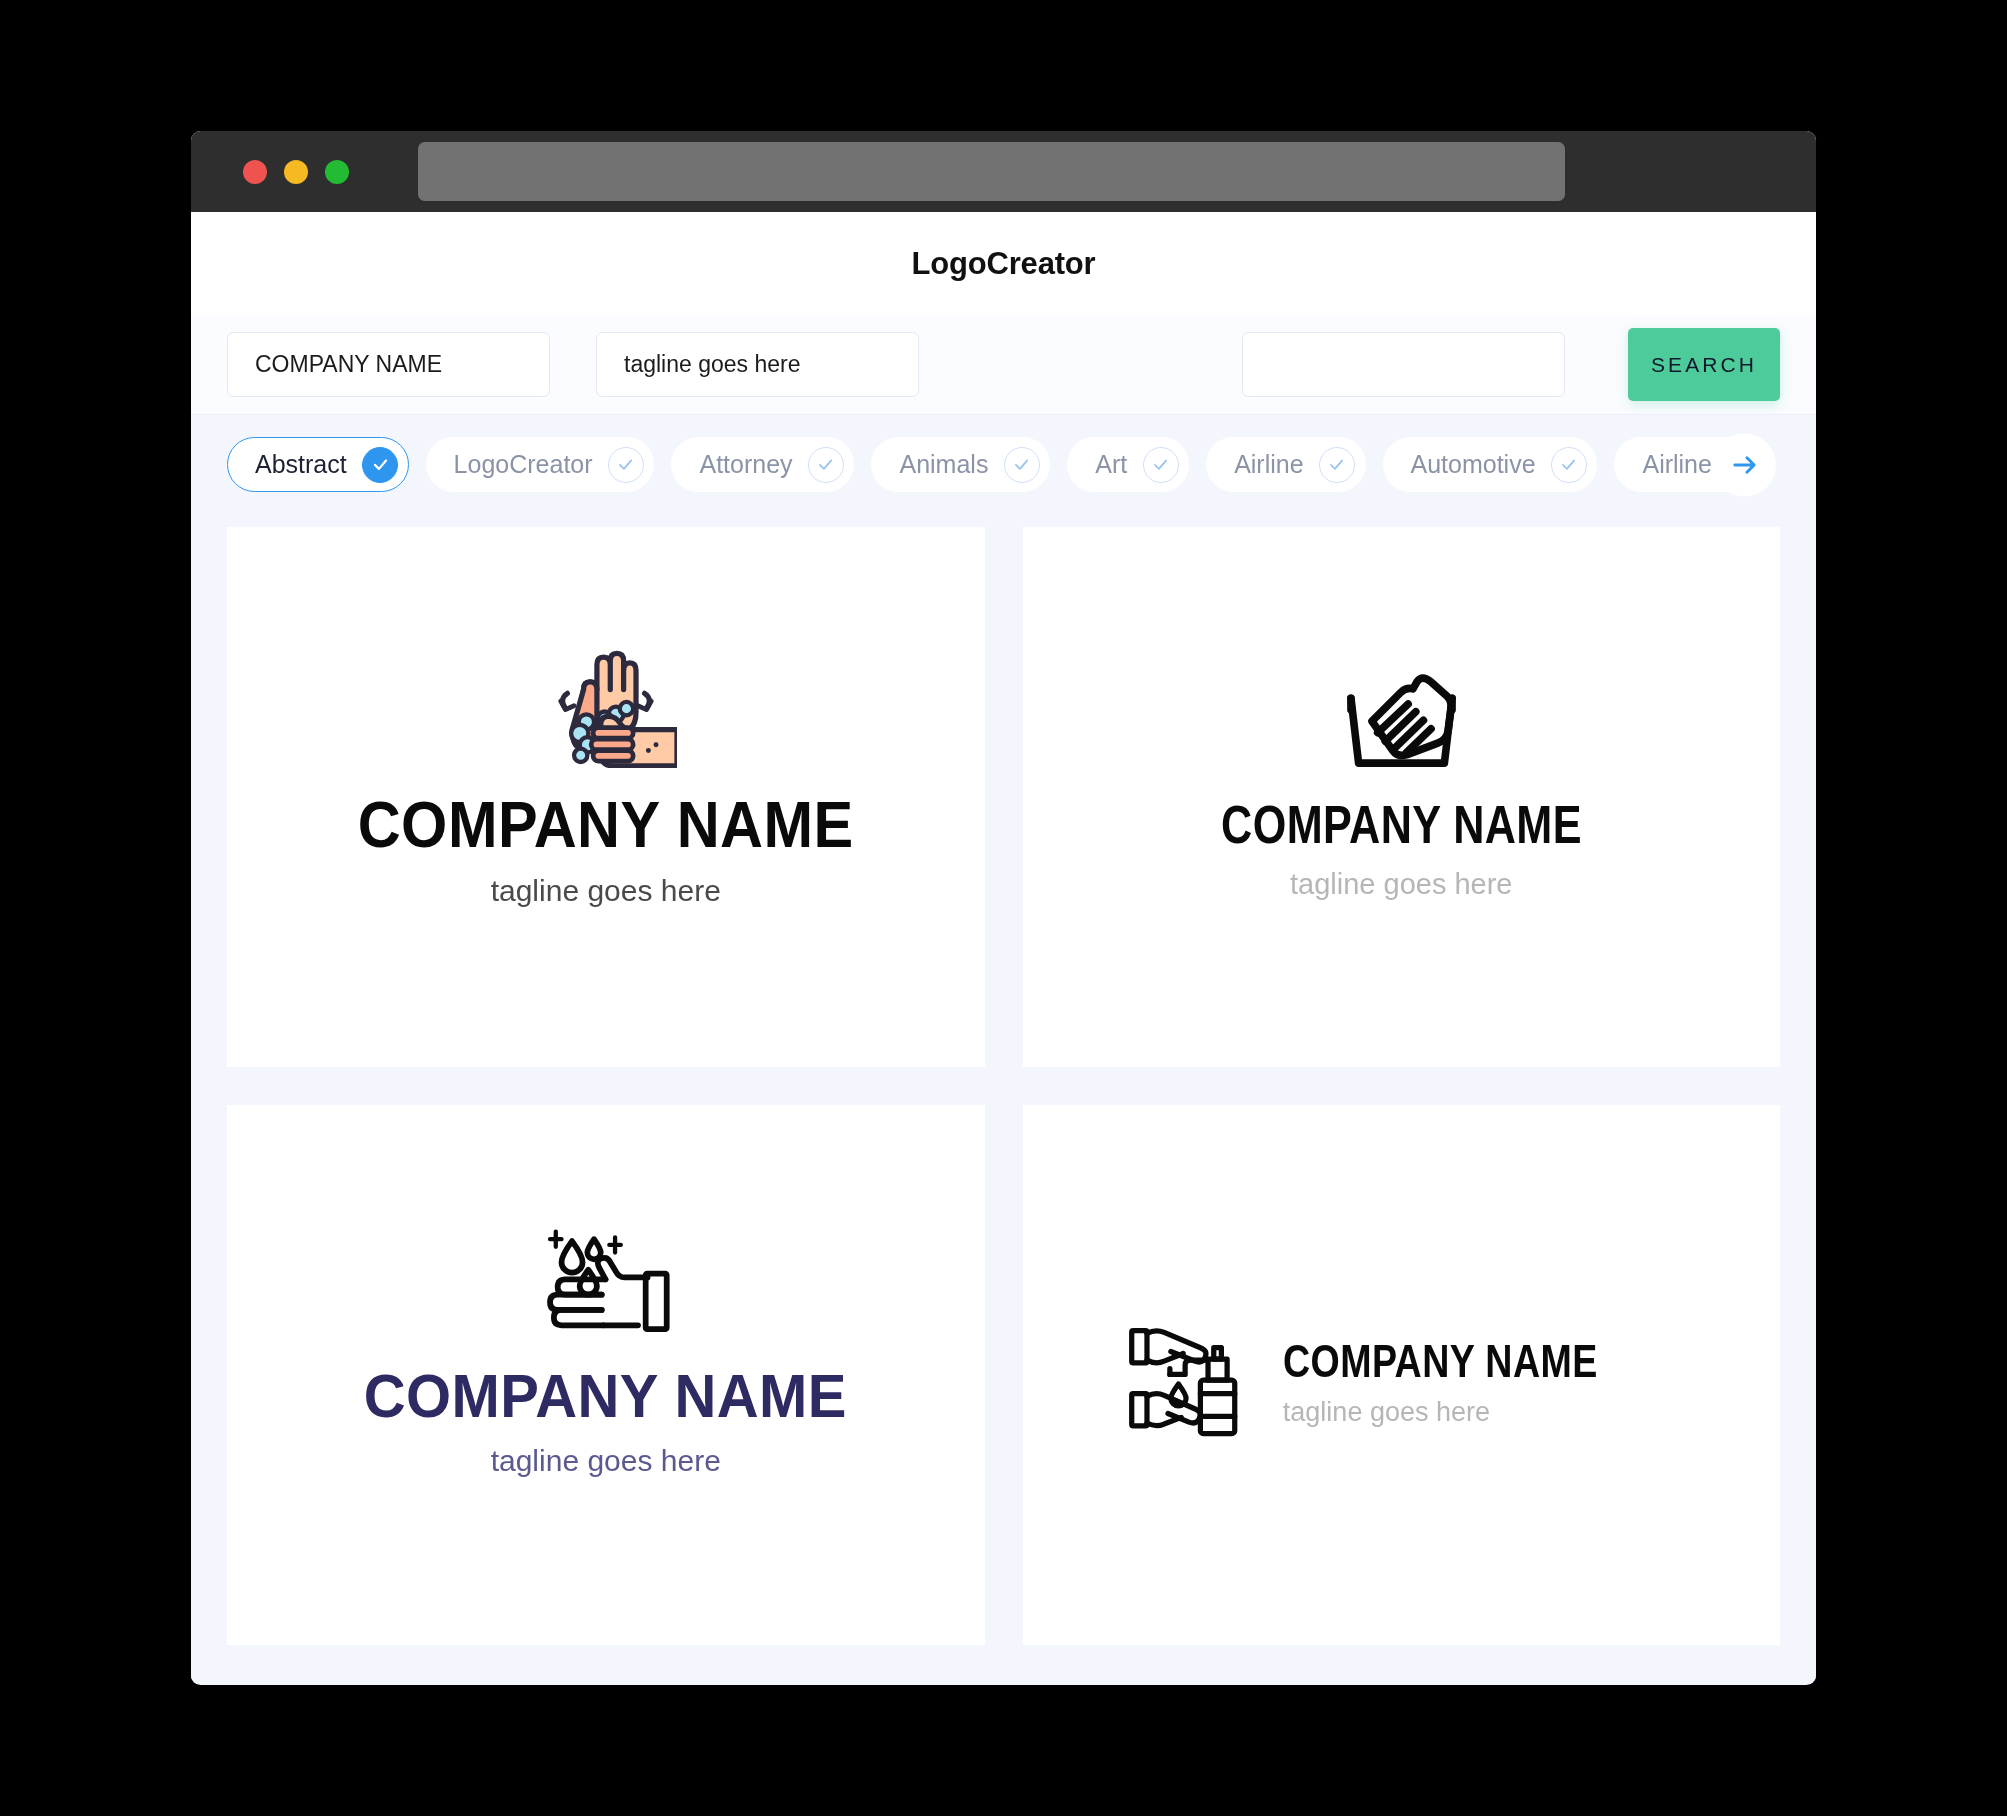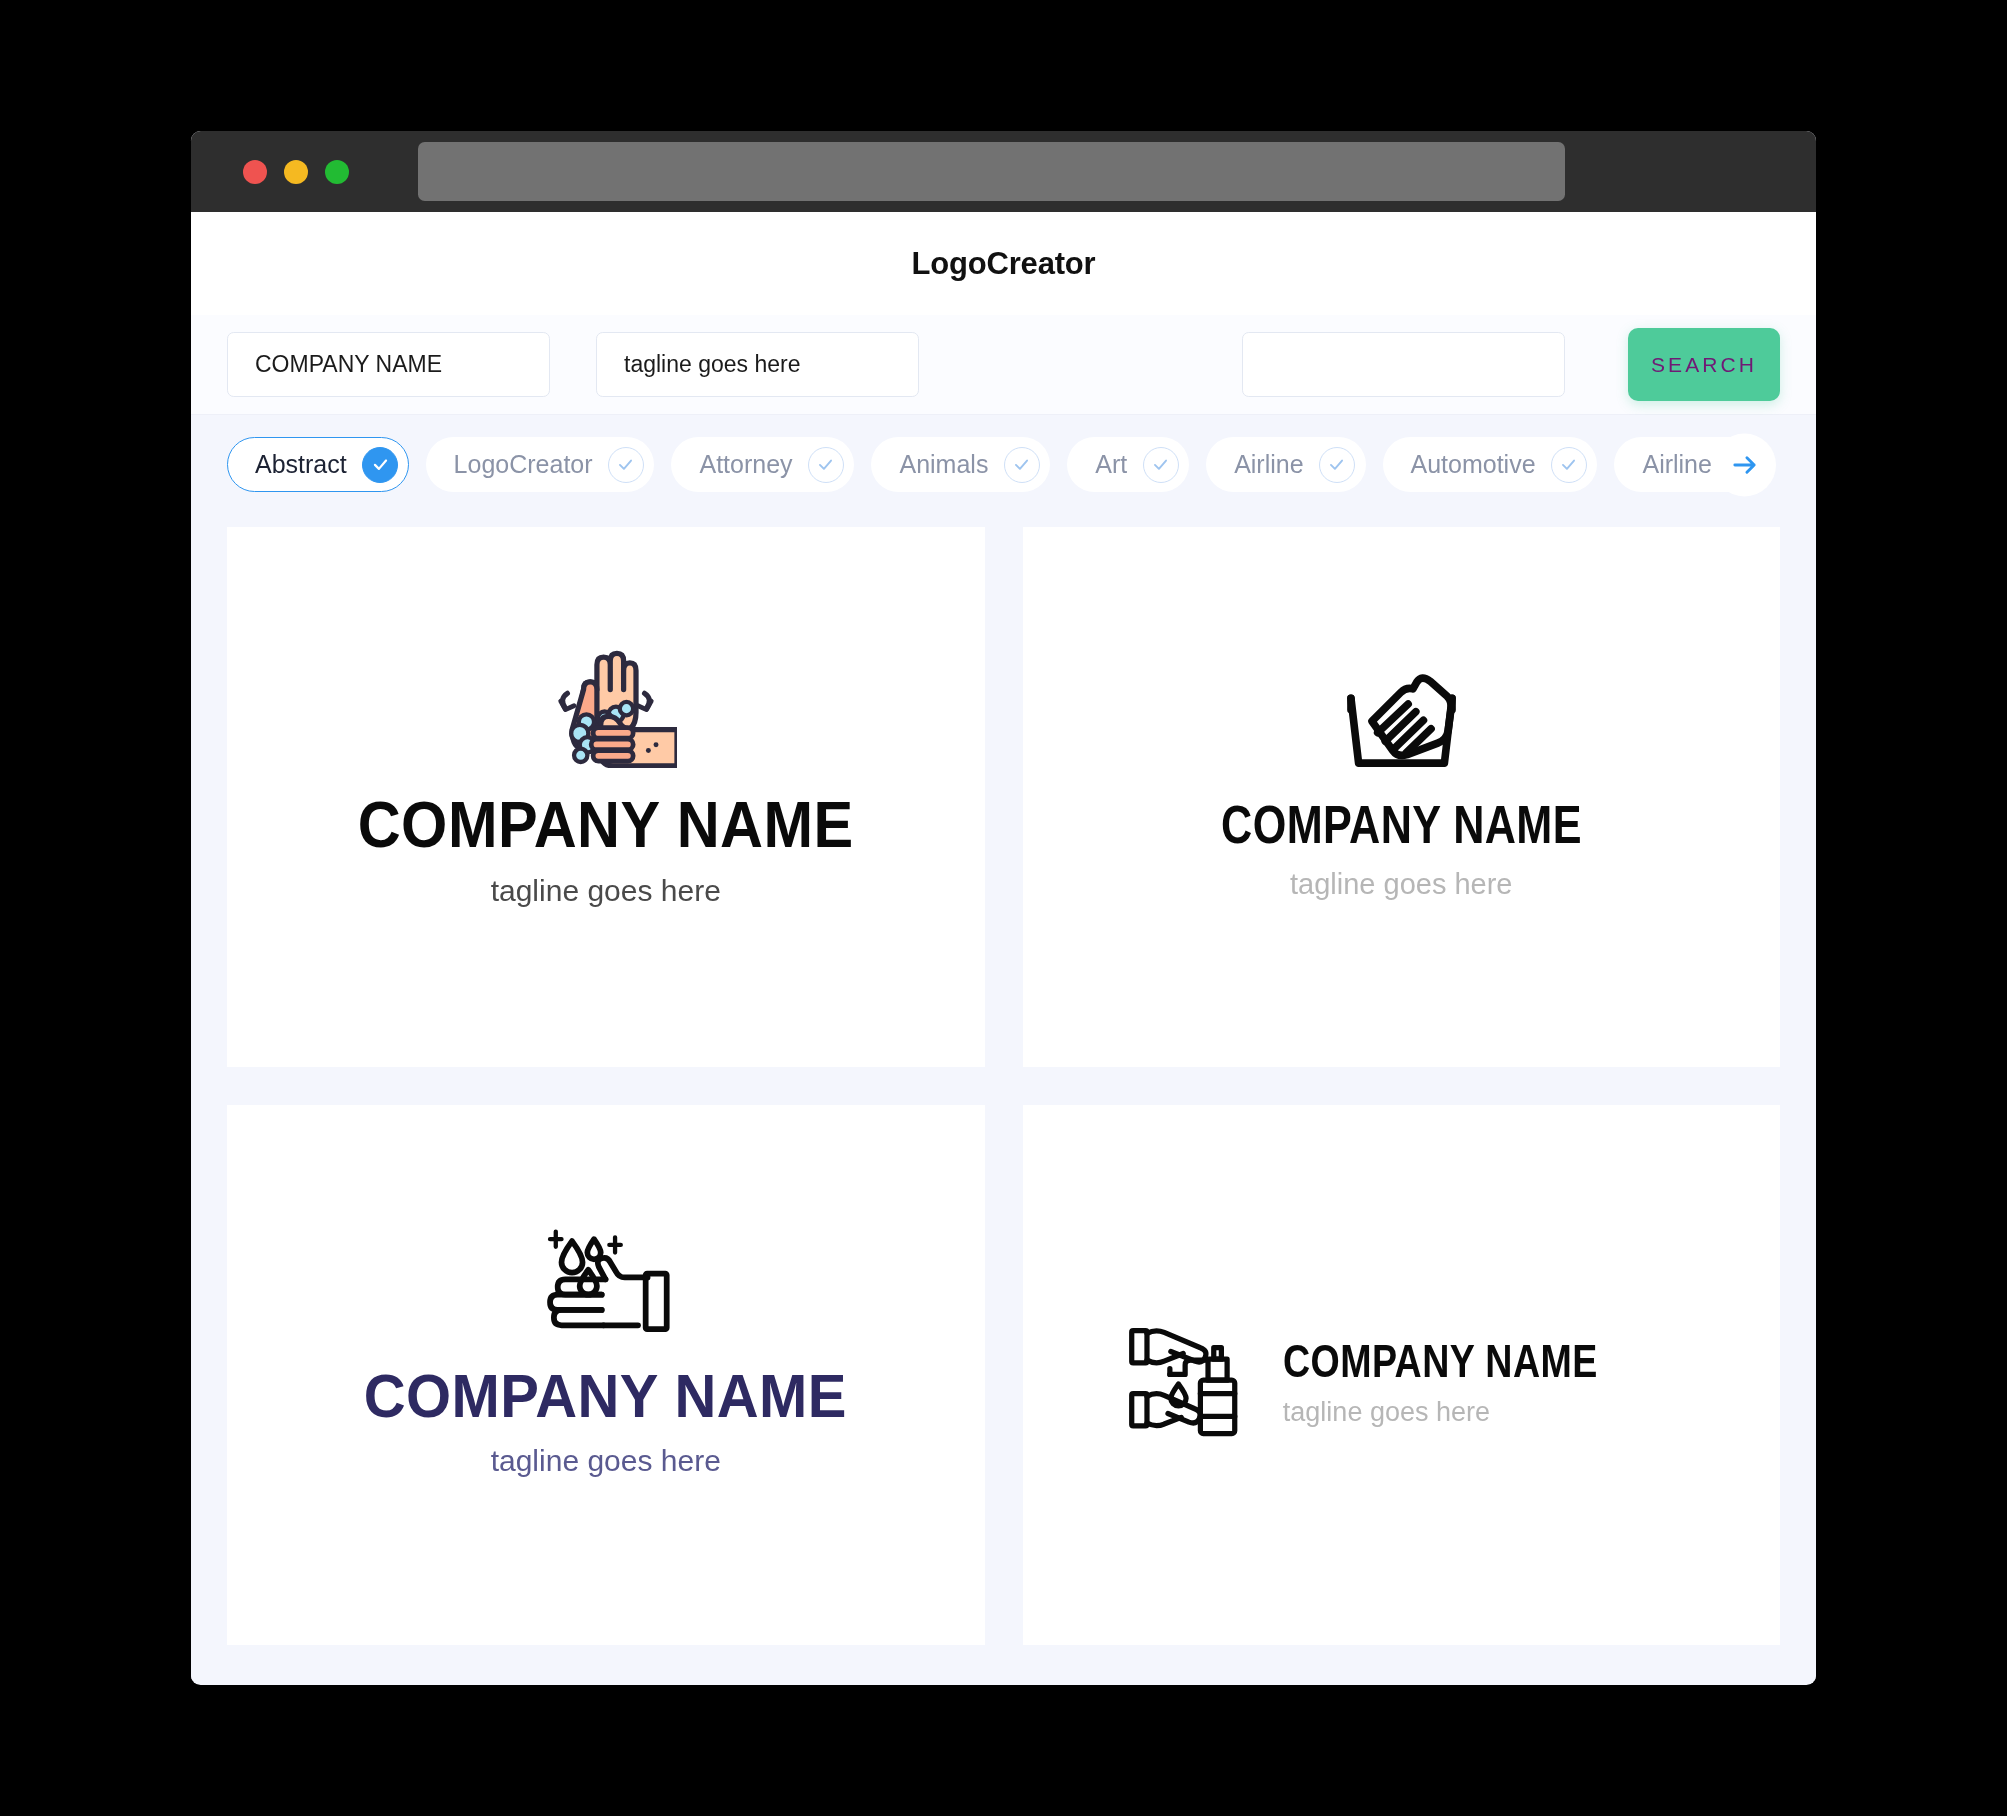--- a/index.html
+++ b/index.html
@@ -92,23 +92,23 @@
   .field::placeholder { color: #1b1b1b; }
   .field-company { width: 323px; }
   .field-tagline { width: 323px; margin-left: 46px; }
   .field-keyword { width: 323px; margin-left: 323px; }
 
   .search-button {
     margin-left: 63px;
     width: 172px;
     height: 73px;
     background: #4ecb9a;
-    color: #701a75;
+    color: #0f172a;
     border: none;
-    border-radius: 10px;
+    border-radius: 5px;
     font-size: 21px;
     letter-spacing: 3.1px;
     font-family: "Liberation Sans", sans-serif;
     cursor: pointer;
     box-shadow: 0 3.8px 11.5px rgba(78,203,154,0.25);
   }
 
   
   .chips-row {
     background: #f4f6fd;

